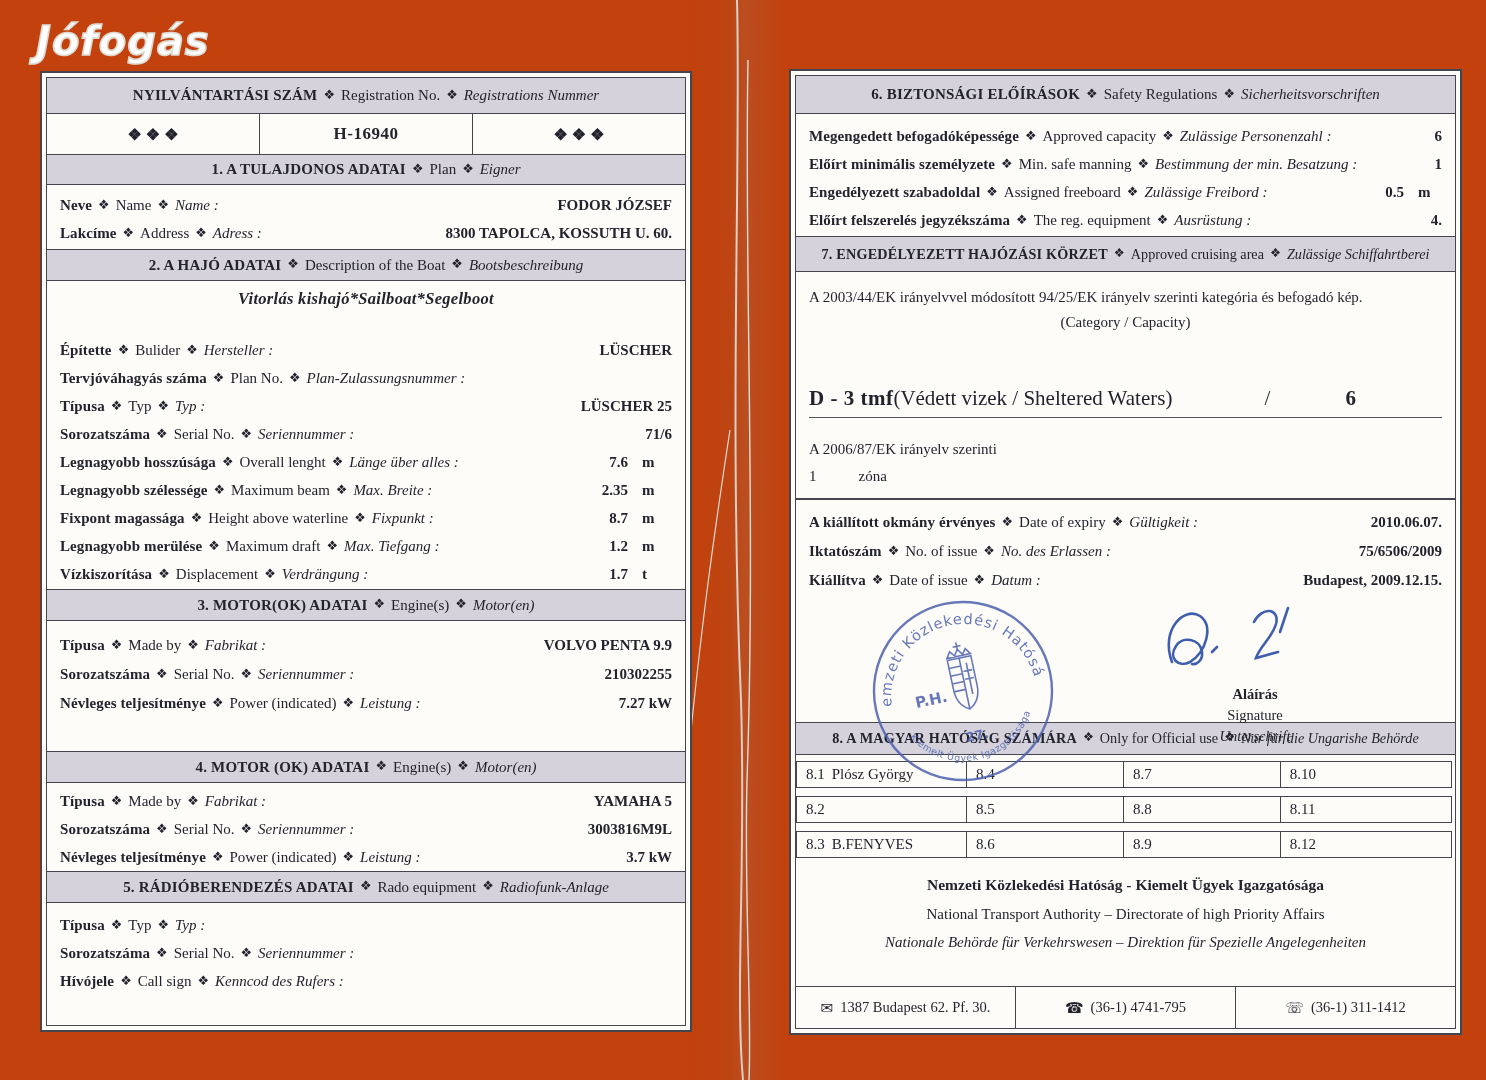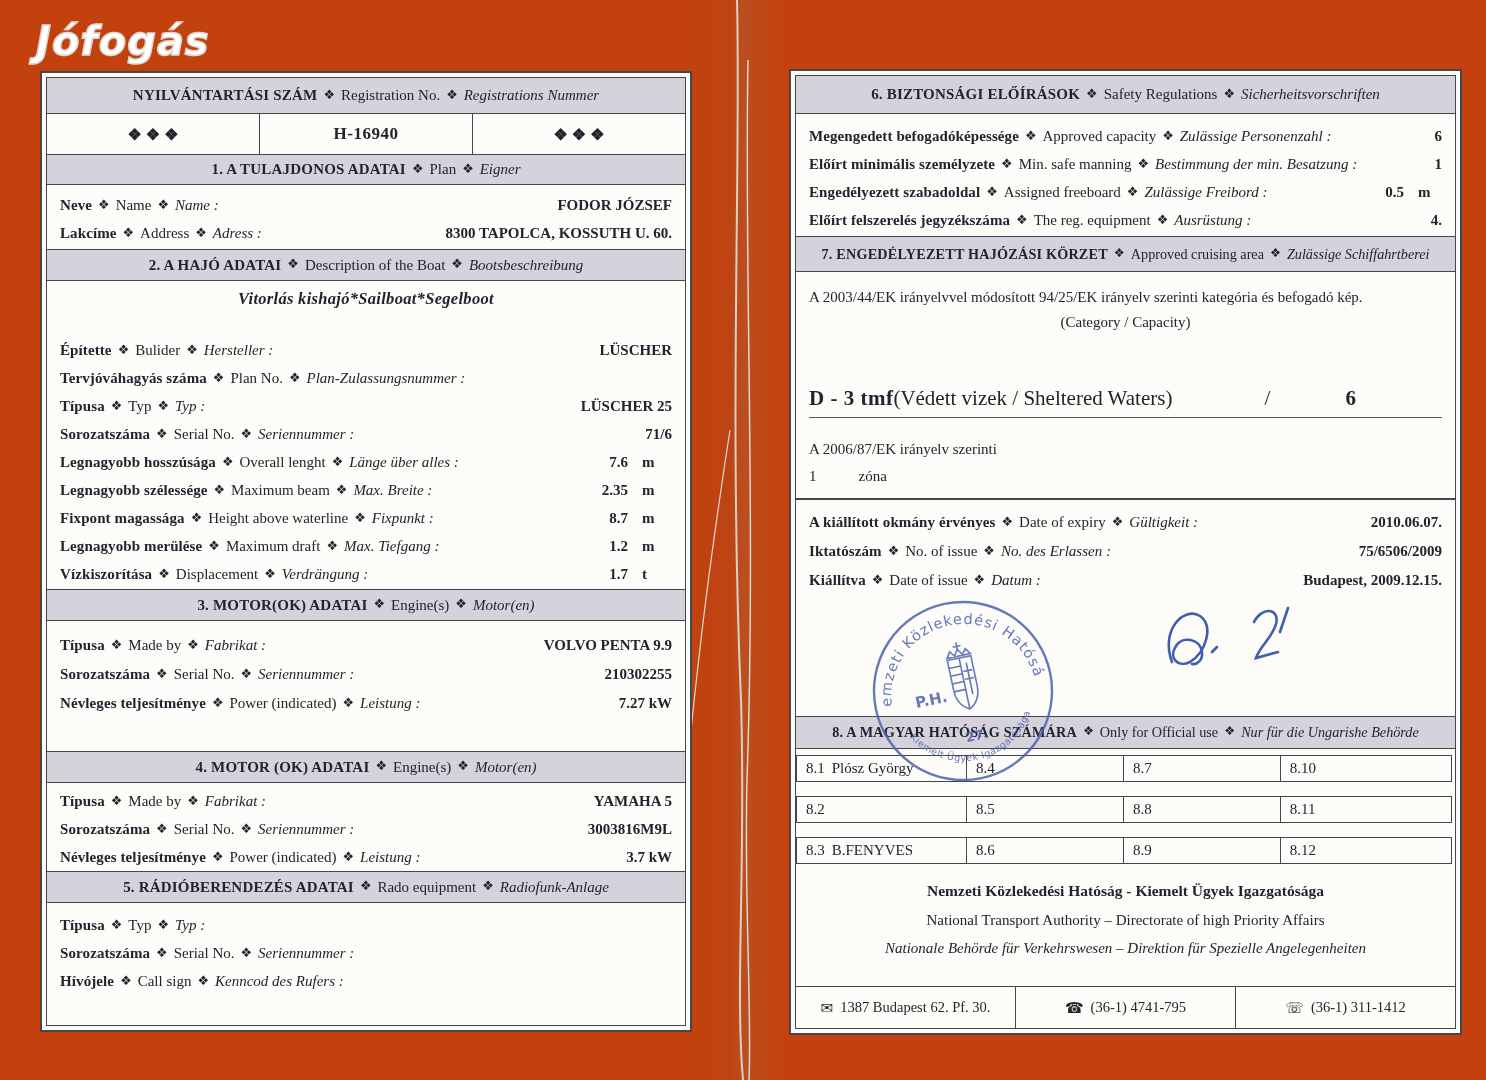--- a/index.html
+++ b/index.html
@@ -46,21 +46,21 @@
   .cat-center{text-align:center;font-size:15px;}
   .drow{display:flex;align-items:baseline;font-size:21px;border-bottom:1.5px solid #55555e;padding-bottom:6px;}
   .drow .cat{font-weight:bold;letter-spacing:.5px;}
   .drow .desc{}
   .drow .sep{margin-left:92px;}
   .drow .cap{margin-left:auto;margin-right:86px;font-weight:bold;}
   .zrow{display:flex;font-size:15px;}
   .zrow .zl{margin-left:42px;}
   .issue{border-top:2.4px solid #45454d;}
   
-  .otable{display:flex;flex-direction:column;gap:14px;padding:6px 0;box-sizing:border-box;flex:0 0 auto;}
+  .otable{display:flex;flex-direction:column;gap:8px;padding:6px 0;box-sizing:border-box;flex:0 0 auto;}
   .otr{display:flex;}
   .otd{border:1.3px solid #45454d;height:27px;line-height:25px;box-sizing:border-box;
        padding-left:9px;font-size:15px;white-space:nowrap;background:#fdfcf9;}
   .otd + .otd{margin-left:-1.3px;}
   .oc1{width:26%;} .oc2{width:24%;} .oc3{width:24%;} .oc4{width:26.2%;}
   .otd .nm{margin-left:7px;}
   
   .footer{text-align:center;box-sizing:border-box;flex:0 0 auto;}
   .fl1{font-weight:bold;font-size:15.5px;line-height:30px;padding-top:6px;}
   .fl2{font-size:15px;line-height:28px;}
@@ -404,15 +404,20 @@
 
   <div class="sig">
     <svg width="210" height="88" viewBox="0 0 210 88">
       <g stroke="#3f5fae" stroke-width="2.6" fill="none" stroke-linecap="round">
         <path d="M22 66 C10 34 34 10 50 20 C64 30 56 56 40 66 C28 72 18 62 26 50 C32 40 50 42 52 56 C53 64 47 69 42 68"></path>
         <path d="M62 56 l5 -5"></path>
         <path d="M104 26 C112 10 130 12 126 28 C122 42 110 50 106 62 L128 56"></path>
         <path d="M138 12 L130 36"></path>
       </g>
     </svg>
+    <div class="siglabels">
+      <div class="lh">Aláírás</div>
+      <div>Signature</div>
+      <div style="font-style:italic">Unterschrift</div>
+    </div>
   </div>
 
 </div>
 
 </body></html>

